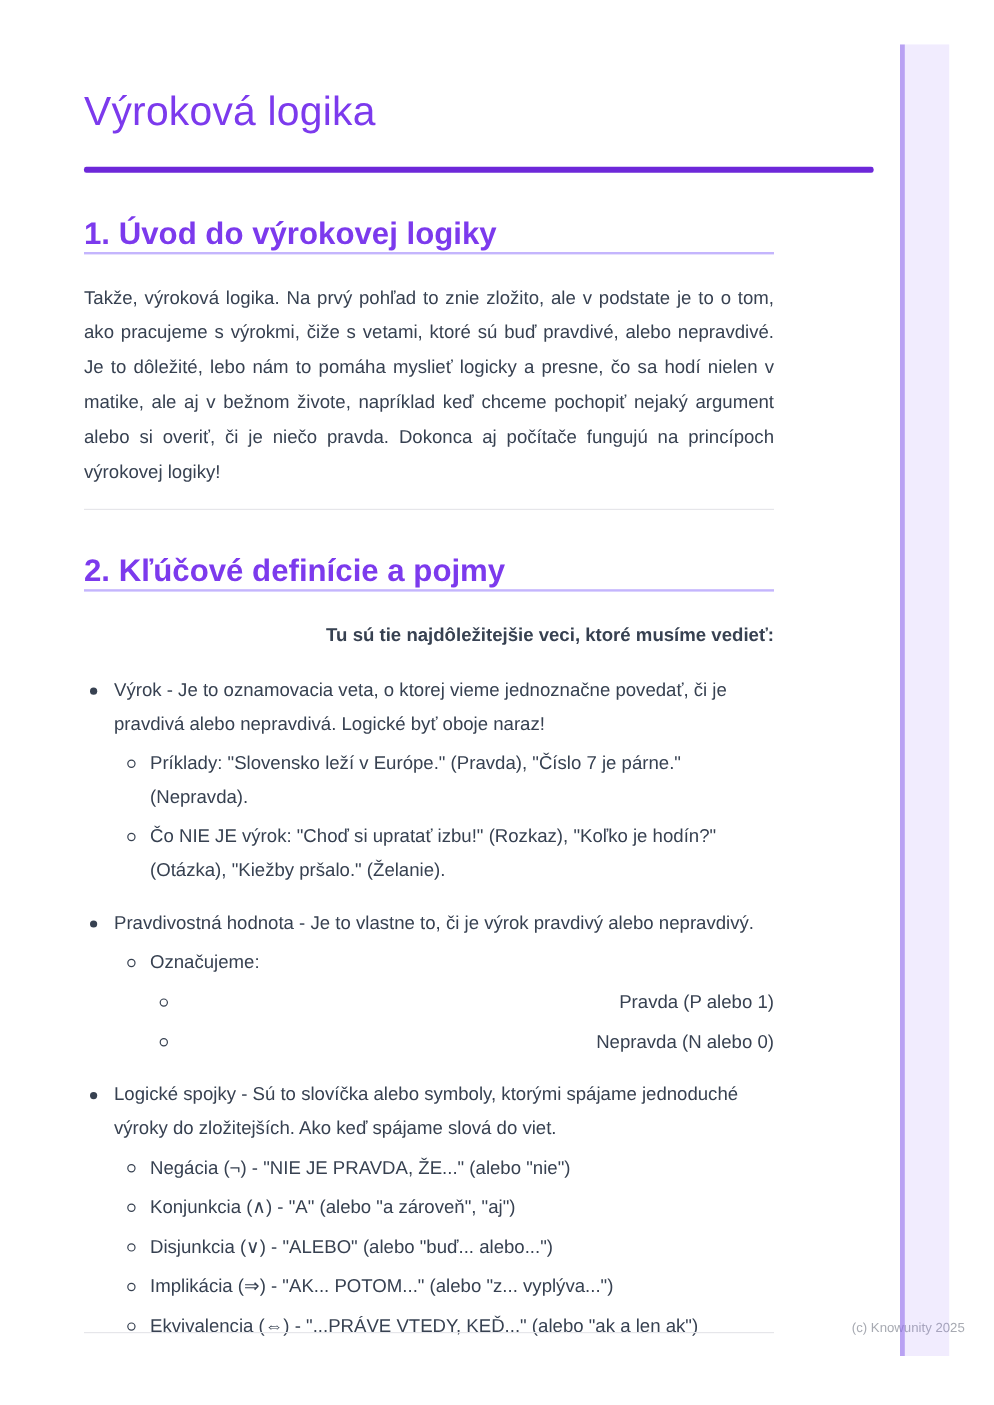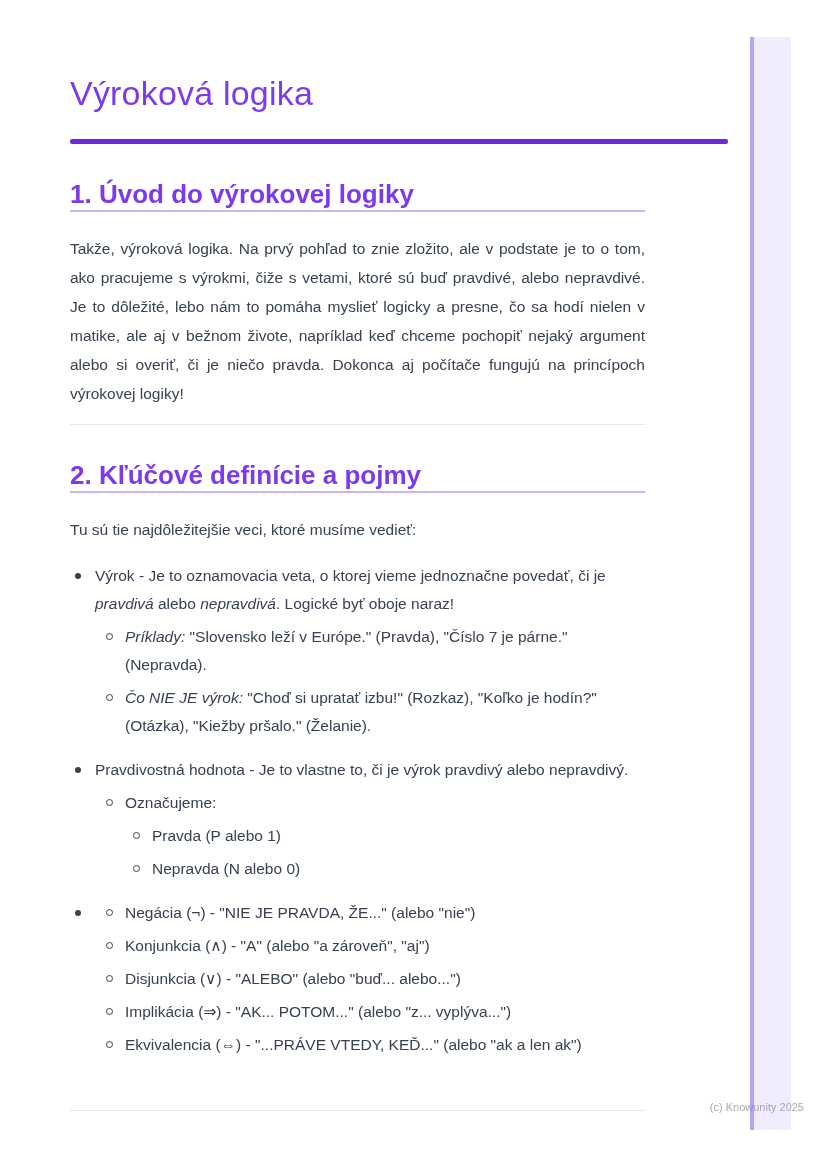--- a/index.html
+++ b/index.html
@@ -37,40 +37,40 @@
     margin:34px 0 0 0;
     font-size:26px;line-height:32px;font-weight:bold;
     color:var(--accent,#7c3aed);
     border-bottom:2px solid var(--heading-rule,#c4b5fd);
   }
   .par{
     margin:22px 0 0 0;
     font-size:15.5px;line-height:29px;
     text-align:justify;
   }
-  .par.intro{text-align:left;}
+  .par.intro{text-align:right;font-weight:bold;}
   hr.divider{
     border:none;height:1px;background:var(--divider,#e6e6ea);
     margin:16px 0 0 0;
   }
   .list{margin-top:18px;font-size:15.5px;line-height:28px;}
   .li{position:relative;}
   .li.lvl1{padding-left:25px;margin-top:16px;}
   .list > .li.lvl1:first-child{margin-top:0;}
   .li.lvl2{padding-left:30px;margin-top:5px;}
-  .li.lvl3{padding-left:27px;margin-top:5px;}
+  .li.lvl3{padding-left:27px;margin-top:5px;text-align:right;}
   .sublist{margin-top:3px;}
   .marker{position:absolute;display:block;box-sizing:border-box;}
   .marker.disc{width:6px;height:6px;border-radius:50%;background:currentColor;top:11px;}
   .marker.circ{width:7px;height:7px;border-radius:50%;border:1.5px solid currentColor;background:transparent;top:10px;}
   .lvl1 > .marker{left:5px;}
   .lvl2 > .marker{left:11px;}
   .lvl3 > .marker{left:8px;}
   .b{font-weight:normal;}
-  .i{font-style:italic;margin-top:30px;}
+  .i{margin-top:30px;}
   .footer-divider{
     position:absolute;left:70px;top:1110px;width:575px;height:1px;
     background:var(--divider,#e6e6ea);
   }
   .footer{
     position:absolute;top:1101px;right:24px;
     font-size:11px;color:var(--footer-text,#a7aab2);
   }
   .side-bar{
     position:absolute;left:750px;top:37px;width:41px;height:1093px;
@@ -103,21 +103,21 @@
           <div class="li lvl1"><span class="marker disc"></span><span class="li-text"><span class="b">Výrok</span><span> - Je to oznamovacia veta, o ktorej vieme jednoznačne povedať, či je </span><span class="i">pravdivá</span><span> alebo </span><span class="i">nepravdivá</span><span>. Logické byť oboje naraz!</span></span><div class="sublist">
               <div class="li lvl2"><span class="marker circ"></span><span class="li-text"><span class="i">Príklady:</span><span> "Slovensko leží v Európe." (Pravda), "Číslo 7 je párne." (Nepravda).</span></span></div>
               <div class="li lvl2"><span class="marker circ"></span><span class="li-text"><span class="i">Čo NIE JE výrok:</span><span> "Choď si upratať izbu!" (Rozkaz), "Koľko je hodín?" (Otázka), "Kiežby pršalo." (Želanie).</span></span></div>
             </div></div>
           <div class="li lvl1"><span class="marker disc"></span><span class="li-text"><span class="b">Pravdivostná hodnota</span><span> - Je to vlastne to, či je výrok pravdivý alebo nepravdivý.</span></span><div class="sublist">
               <div class="li lvl2"><span class="marker circ"></span><span class="li-text"><span>Označujeme:</span></span><div class="sublist">
                   <div class="li lvl3"><span class="marker circ"></span><span class="li-text"><span class="b">Pravda</span><span> (P alebo 1)</span></span></div>
                   <div class="li lvl3"><span class="marker circ"></span><span class="li-text"><span class="b">Nepravda</span><span> (N alebo 0)</span></span></div>
                 </div></div>
             </div></div>
-          <div class="li lvl1"><span class="marker disc"></span><div class="sublist">
+          <div class="li lvl1"><span class="marker disc"></span><span class="li-text"><span class="b">Logické spojky</span><span> - Sú to slovíčka alebo symboly, ktorými spájame jednoduché výroky do zložitejších. Ako keď spájame slová do viet.</span></span><div class="sublist">
               <div class="li lvl2"><span class="marker circ"></span><span class="li-text"><span class="b">Negácia (¬)</span><span> - "NIE JE PRAVDA, ŽE..." (alebo "nie")</span></span></div>
               <div class="li lvl2"><span class="marker circ"></span><span class="li-text"><span class="b">Konjunkcia (∧)</span><span> - "A" (alebo "a zároveň", "aj")</span></span></div>
               <div class="li lvl2"><span class="marker circ"></span><span class="li-text"><span class="b">Disjunkcia (∨)</span><span> - "ALEBO" (alebo "buď... alebo...")</span></span></div>
               <div class="li lvl2"><span class="marker circ"></span><span class="li-text"><span class="b">Implikácia (⇒)</span><span> - "AK... POTOM..." (alebo "z... vyplýva...")</span></span></div>
               <div class="li lvl2"><span class="marker circ"></span><span class="li-text"><span class="b">Ekvivalencia (⇔)</span><span> - "...PRÁVE VTEDY, KEĎ..." (alebo "ak a len ak")</span></span></div>
             </div></div>
         </div>
     </section>
 
   </div>

